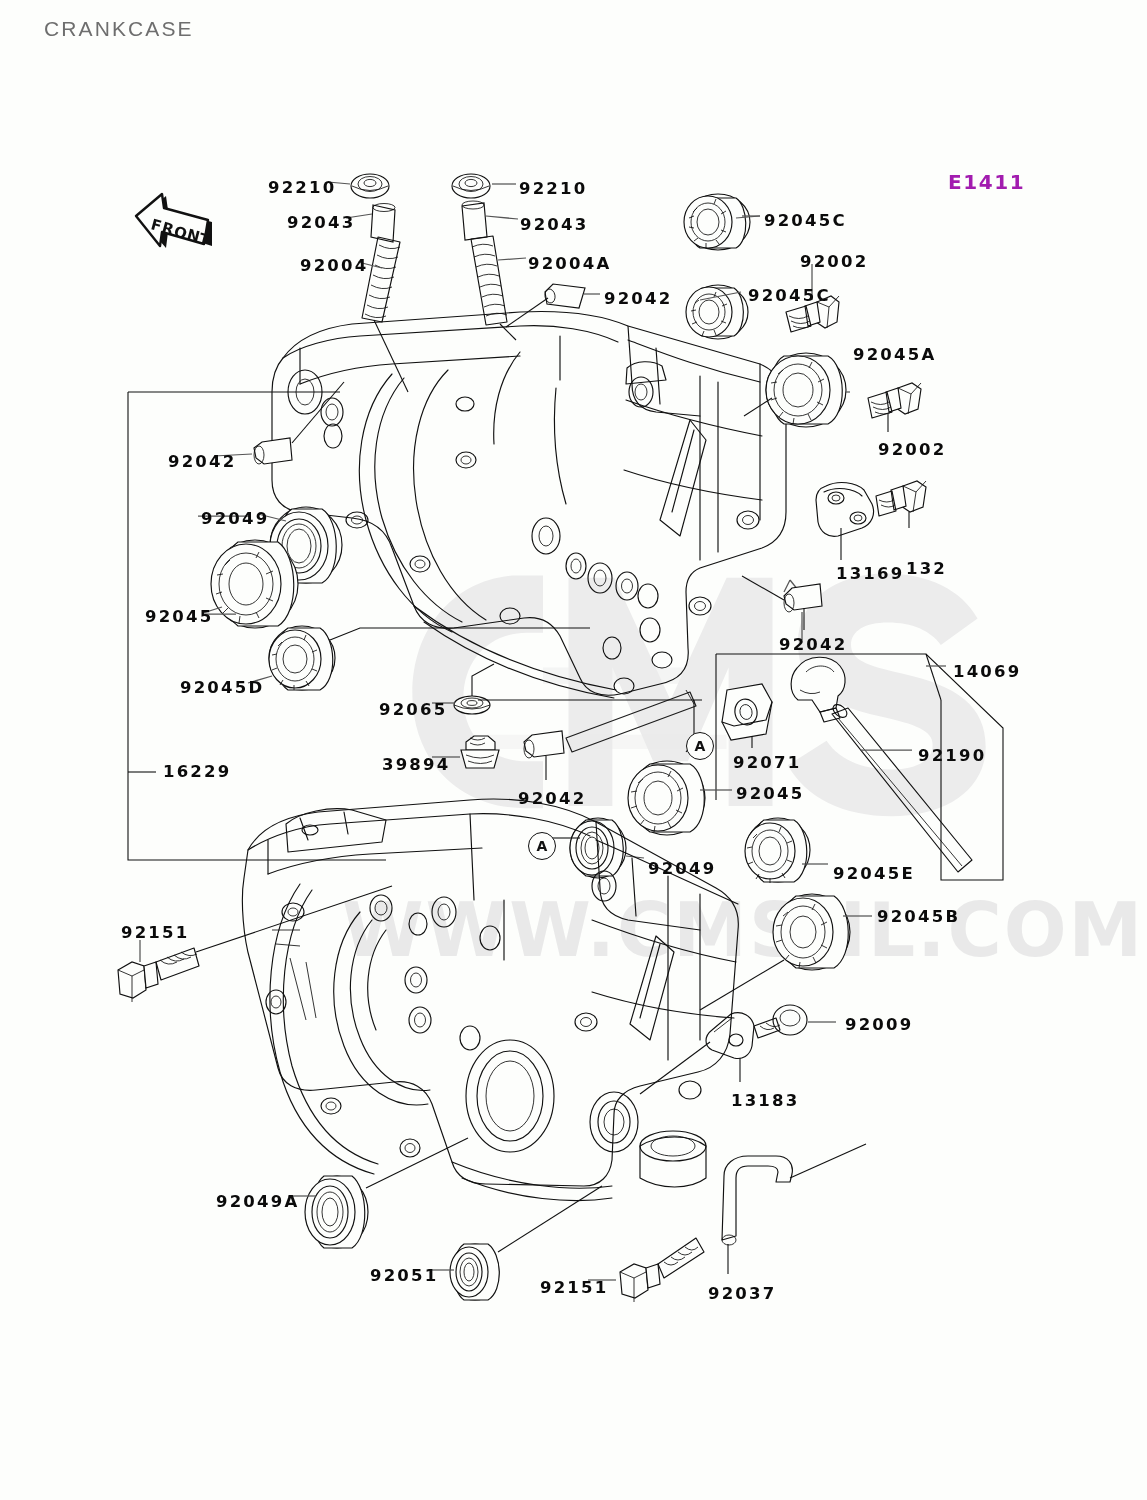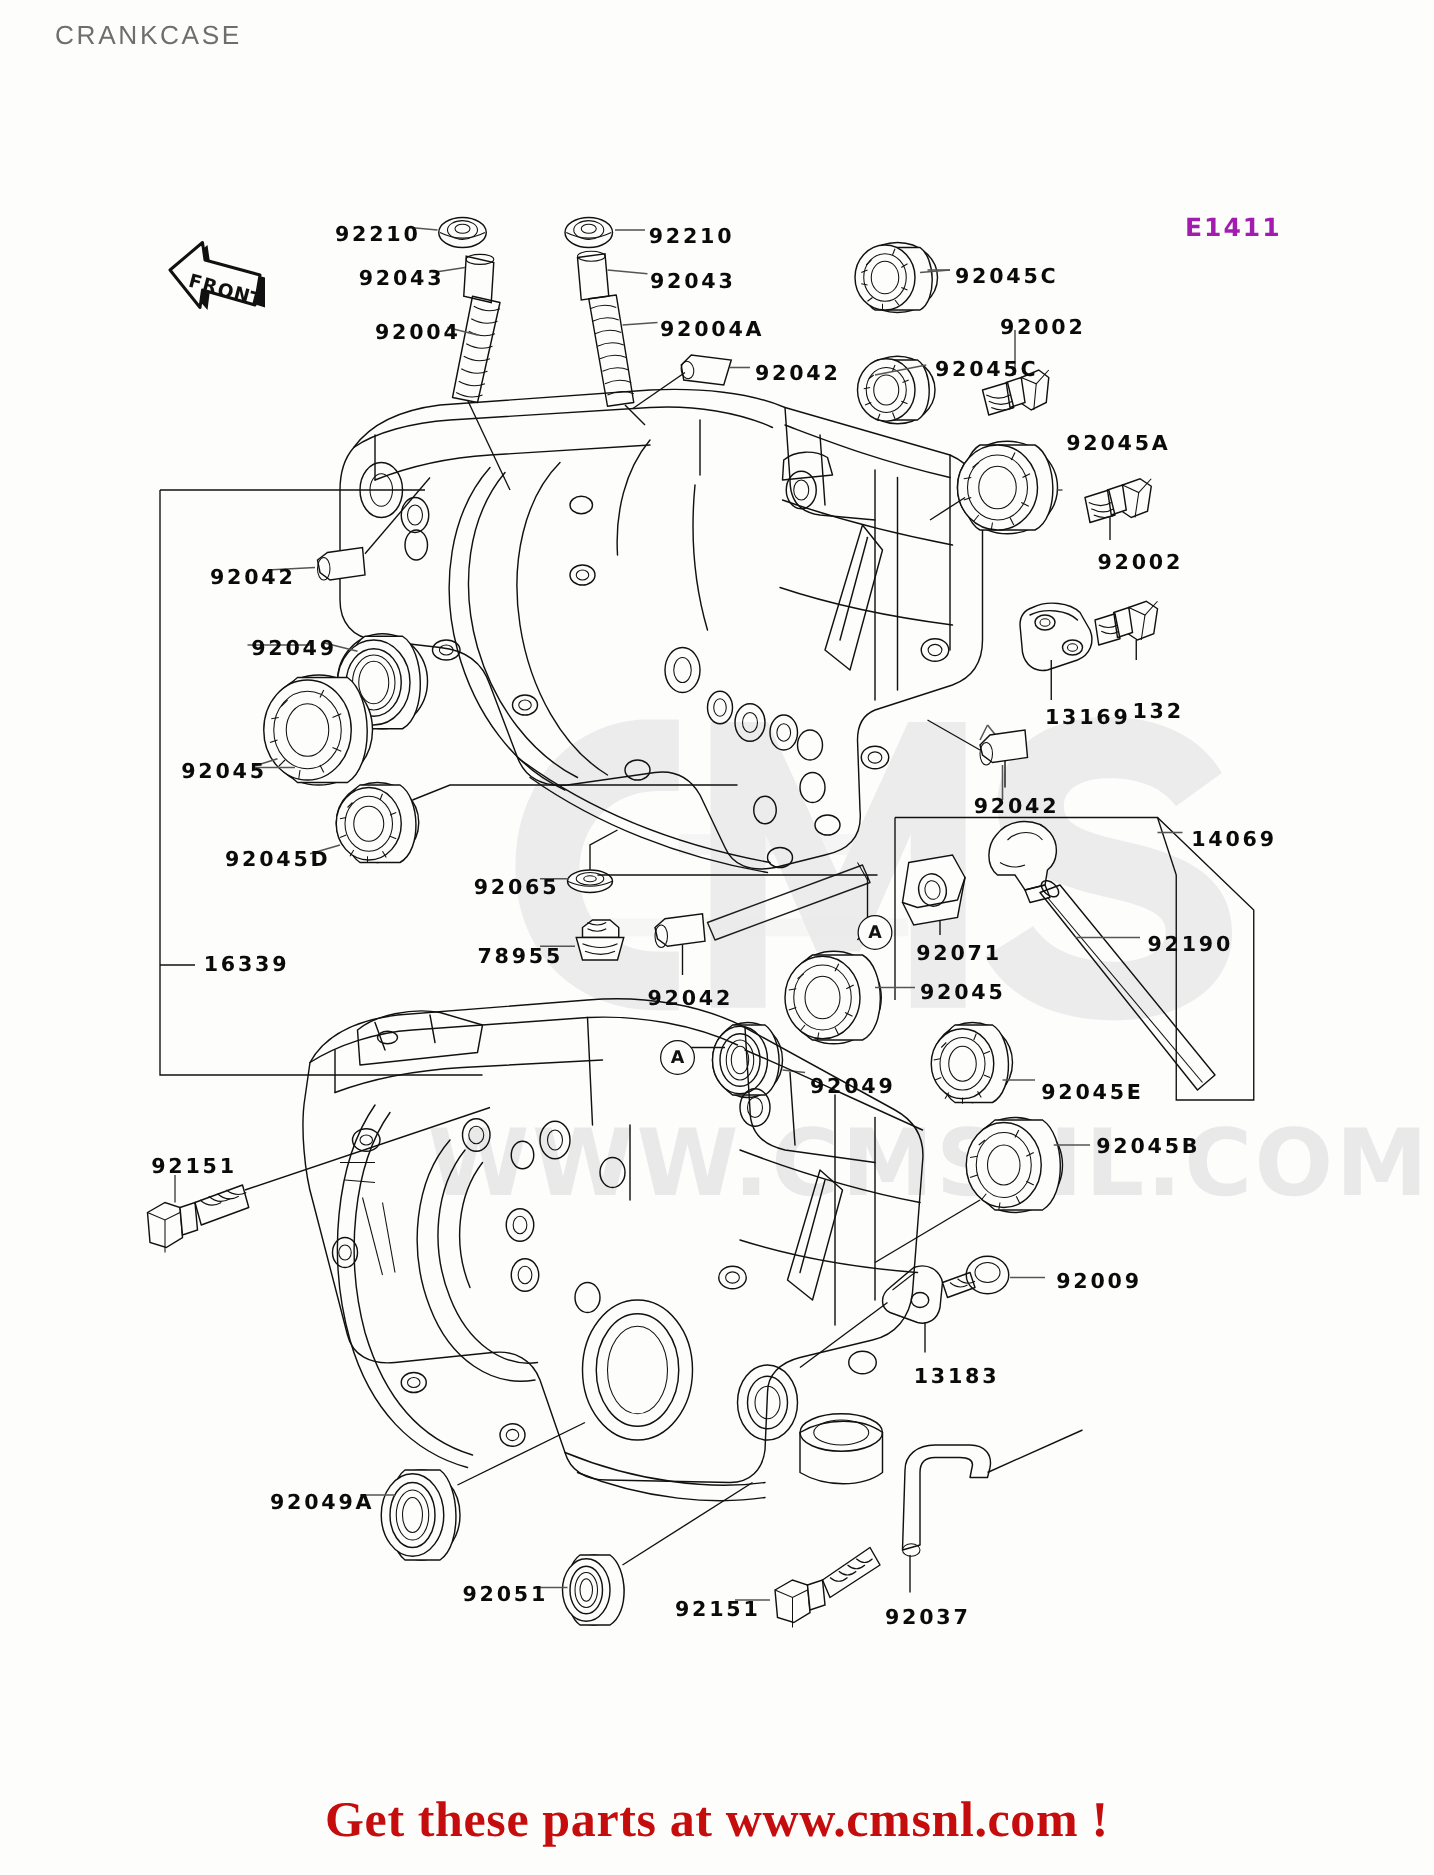--- a/index.html
+++ b/index.html
@@ -774,37 +774,36 @@
       <div class="lbl" style="left: 878px; top: 442px;">92002</div>
       <div class="lbl" style="left: 906px; top: 536px; margin-top: 25px;">132</div>
       <div class="lbl" style="left: 836px; top: 566px;">13169</div>
       <div class="lbl" style="left: 168px; top: 454px;">92042</div>
       <div class="lbl" style="left: 201px; top: 511px;">92049</div>
       <div class="lbl" style="left: 145px; top: 609px;">92045</div>
       <div class="lbl" style="left: 180px; top: 680px;">92045D</div>
       <div class="lbl" style="left: 779px; top: 637px;">92042</div>
       <div class="lbl" style="left: 953px; top: 664px;">14069</div>
       <div class="lbl" style="left: 379px; top: 702px;">92065</div>
-      <div class="lbl" style="left: 382px; top: 757px;">78955</div>
+      <div class="lbl" style="left: 382px; top: 757px;">39894</div>
       <div class="lbl" style="left: 733px; top: 755px;">92071</div>
       <div class="lbl" style="left: 918px; top: 748px;">92190</div>
       <div class="lbl" style="left: 518px; top: 791px;">92042</div>
       <div class="lbl" style="left: 736px; top: 786px;">92045</div>
-      <div class="lbl" style="left: 163px; top: 764px;">16339</div>
+      <div class="lbl" style="left: 163px; top: 764px;">16229</div>
       <div class="lbl" style="left: 648px; top: 861px;">92049</div>
       <div class="lbl" style="left: 833px; top: 866px;">92045E</div>
       <div class="lbl" style="left: 877px; top: 909px;">92045B</div>
       <div class="lbl" style="left: 121px; top: 925px;">92151</div>
       <div class="lbl" style="left: 845px; top: 1017px;">92009</div>
       <div class="lbl" style="left: 731px; top: 1093px;">13183</div>
       <div class="lbl" style="left: 216px; top: 1194px;">92049A</div>
       <div class="lbl" style="left: 370px; top: 1268px;">92051</div>
       <div class="lbl" style="left: 540px; top: 1280px;">92151</div>
       <div class="lbl" style="left: 708px; top: 1286px;">92037</div>
     </div>
   <div id="markers">
       <div class="amark" style="left: 686px; top: 732px;">A</div>
       <div class="amark" style="left: 528px; top: 832px;">A</div>
     </div>
 
-  <div class="footer">Get these parts at www.cmsnl.com !</div>
 
 </div>
 
 </body></html>

